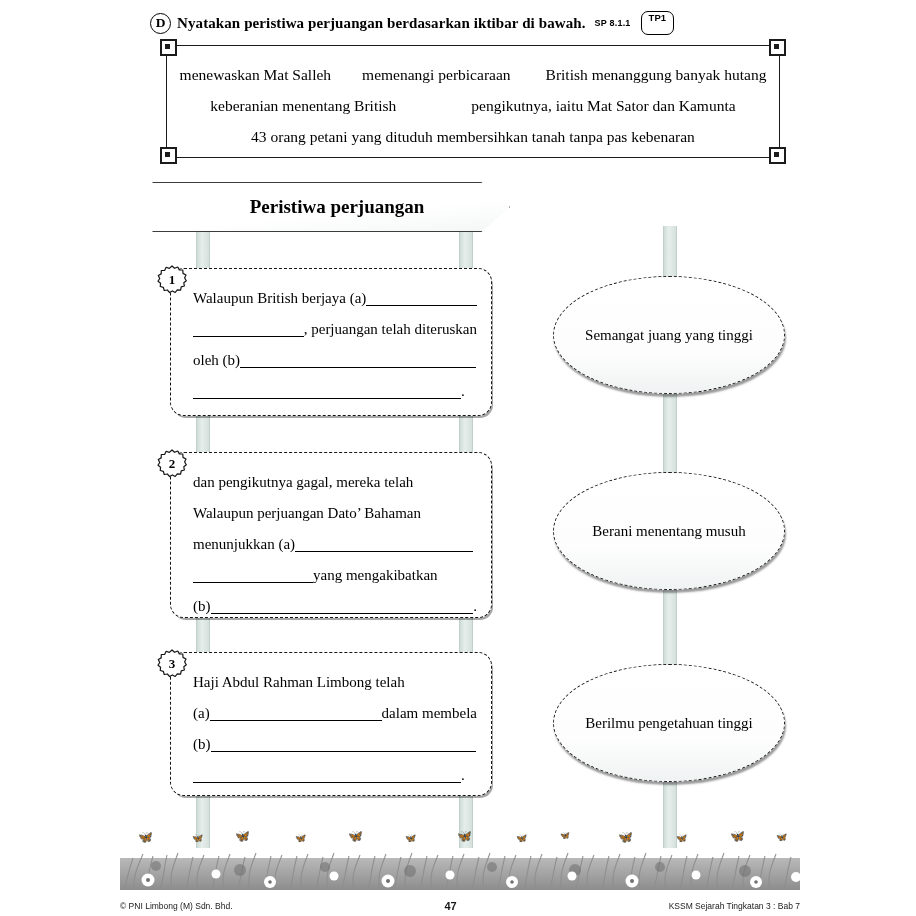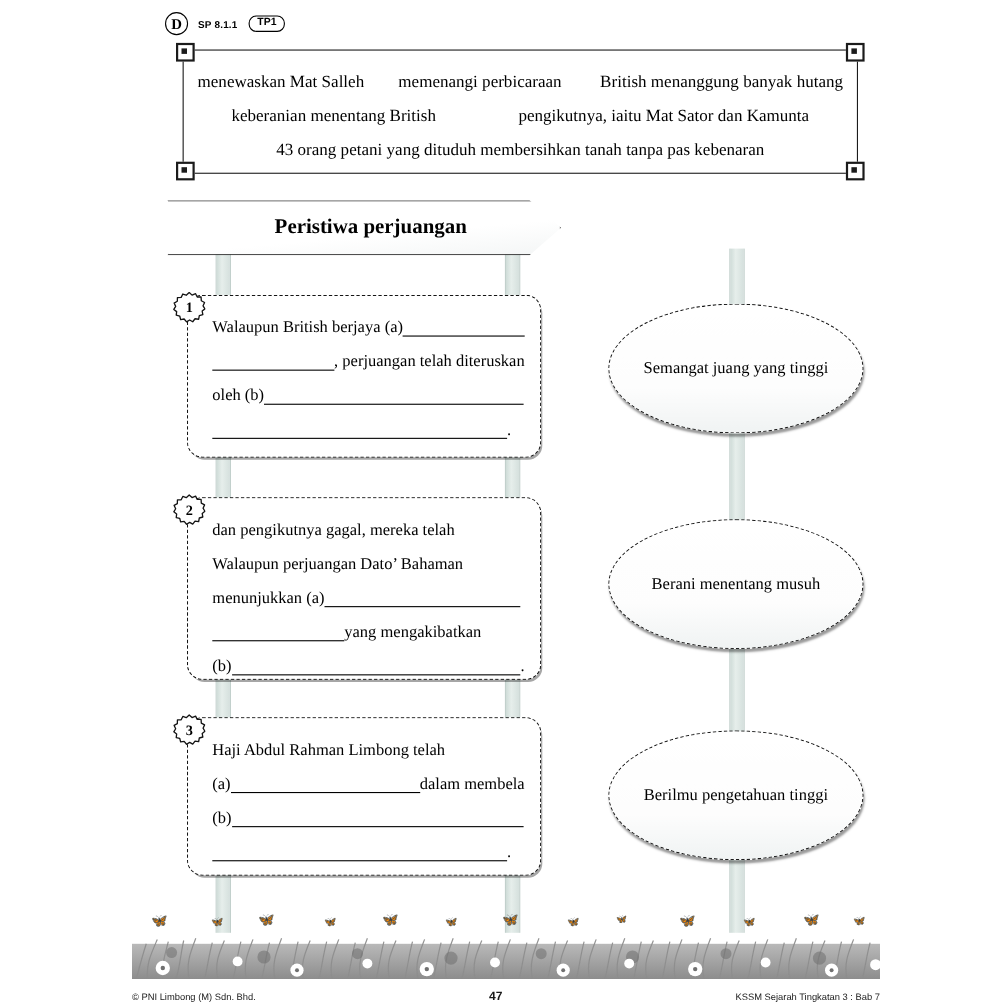--- a/index.html
+++ b/index.html
@@ -32,21 +32,21 @@
   }
   .sp-code{
     font-family:"Liberation Sans",sans-serif;
     font-weight:bold;font-size:9px;color:#000;
     margin-left:3px;letter-spacing:.2px;
   }
   .tp-badge{
     font-family:"Liberation Sans",sans-serif;
     font-weight:bold;font-size:9.5px;color:#000;
     border:1.3px solid #000;border-radius:7px;
-    padding:1px 7px 1px 7px;margin-left:4px;line-height:1.1;
+    padding:1px 7px 11px 7px;margin-left:4px;line-height:1.1;
   }
 
   
   .wordbank{
     position:absolute;left:166px;top:45px;width:614px;height:113px;
     border:1.6px solid #1b1b1b;background:#fff;box-sizing:border-box;
   }
   .wb-corner{position:absolute;width:13px;height:13px;border:2px solid #1b1b1b;background:#fff;}
   .wb-corner.tl{left:-7px;top:-7px;}
   .wb-corner.tr{right:-7px;top:-7px;}
@@ -151,20 +151,21 @@
   }
   .footer .pg{font-weight:bold;font-size:11px;}
 </style>
 </head>
 <body>
 
 <div class="page">
 
   <div class="instruction">
     <div class="sect-letter">D</div>
+    <div class="instr-text">Nyatakan peristiwa perjuangan berdasarkan iktibar di bawah.</div>
     <div class="sp-code">SP 8.1.1</div>
     <div class="tp-badge">TP1</div>
   </div>
 
   <div class="wordbank">
     <span class="wb-corner tl">
         <i></i>
       </span>
     <span class="wb-corner tr">
         <i></i>

